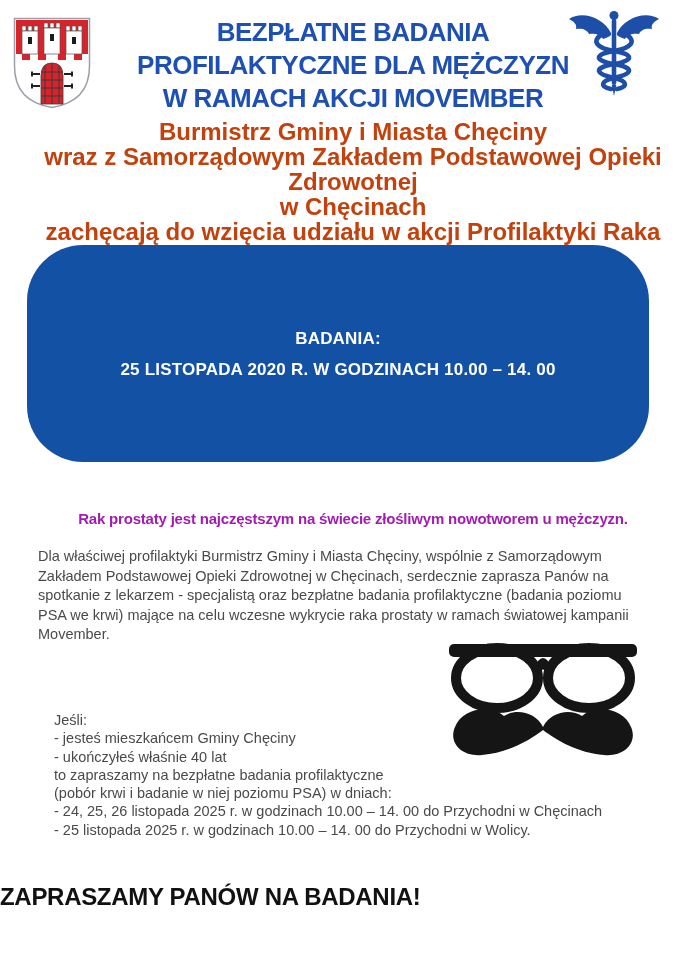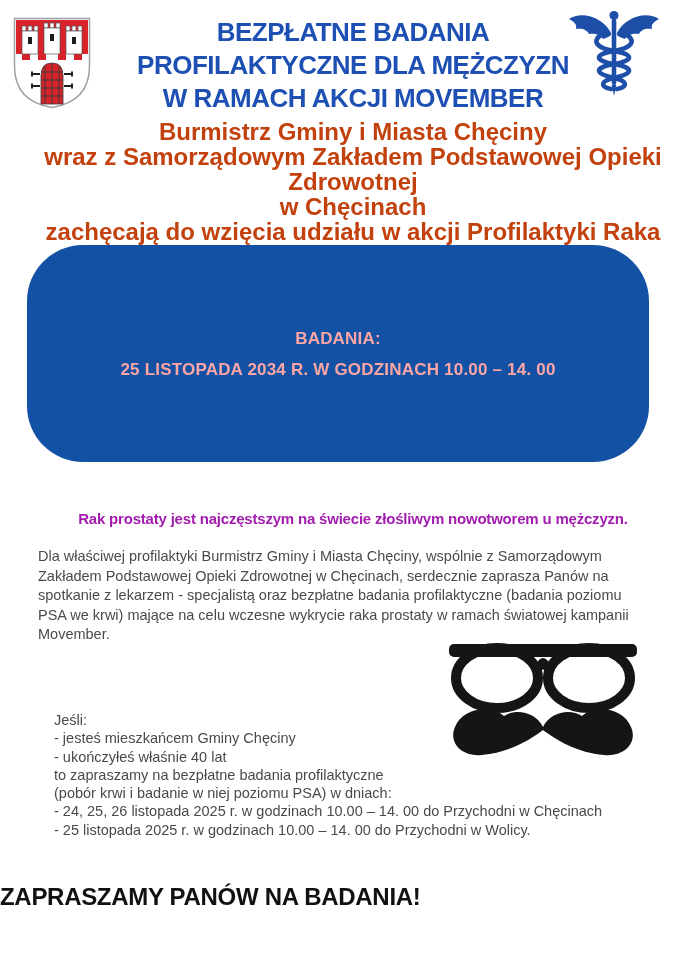--- a/index.html
+++ b/index.html
@@ -27,21 +27,21 @@
     color:#c2410c;
   }
   .crest{position:absolute;left:12px;top:16px;width:80px;height:94px;}
   .caduceus{position:absolute;left:566px;top:8px;width:96px;height:92px;}
   .schedule-box{
     position:absolute;left:27px;top:245px;width:622px;height:217px;
     background:#1351a5;border-radius:56px;
     display:flex;flex-direction:column;justify-content:center;align-items:center;
   }
   .sch-line{
-    color:#fca5a5;font-weight:700;font-size:17px;line-height:31px;
+    color:#ffffff;font-weight:700;font-size:17px;line-height:31px;
     text-align:center;letter-spacing:0.2px;
   }
   .fact{
     position:absolute;top:510px;left:0;right:0;
     text-align:center;
     font-size:15px;font-weight:700;letter-spacing:-0.2px;
     color:#a21caf;
   }
   .description{
     position:absolute;top:547px;left:38px;width:620px;
@@ -116,21 +116,21 @@
     </g>
   </svg>
 
   <div class="intro pre">Burmistrz Gminy i Miasta Chęciny
 wraz z Samorządowym Zakładem Podstawowej Opieki Zdrowotnej
 w Chęcinach
 zachęcają do wzięcia udziału w akcji Profilaktyki Raka Prostaty</div>
 
   <div class="schedule-box">
     <div class="sch-line">BADANIA:</div>
-    <div class="sch-line">25 LISTOPADA 2034 R. W GODZINACH 10.00 – 14. 00</div>
+    <div class="sch-line">25 LISTOPADA 2020 R. W GODZINACH 10.00 – 14. 00</div>
   </div>
 
   <div class="fact">Rak prostaty jest najczęstszym na świecie złośliwym nowotworem u mężczyzn.</div>
 
   <div class="description pre">Dla właściwej profilaktyki Burmistrz Gminy i Miasta Chęciny, wspólnie z Samorządowym
 Zakładem Podstawowej Opieki Zdrowotnej w Chęcinach, serdecznie zaprasza Panów na
 spotkanie z lekarzem - specjalistą oraz bezpłatne badania profilaktyczne (badania poziomu
 PSA we krwi) mające na celu wczesne wykrycie raka prostaty w ramach światowej kampanii
 Movember.</div>
 

